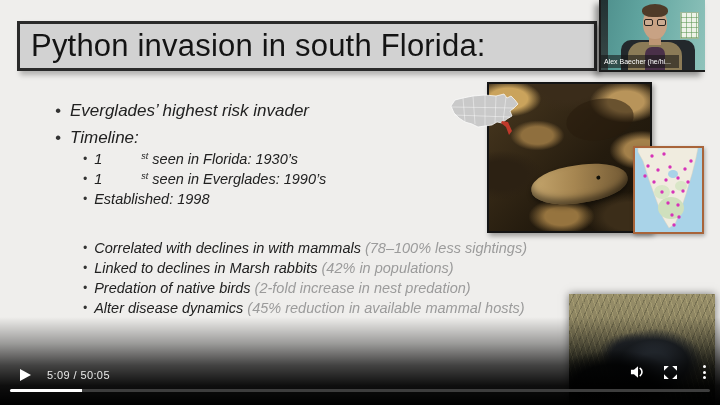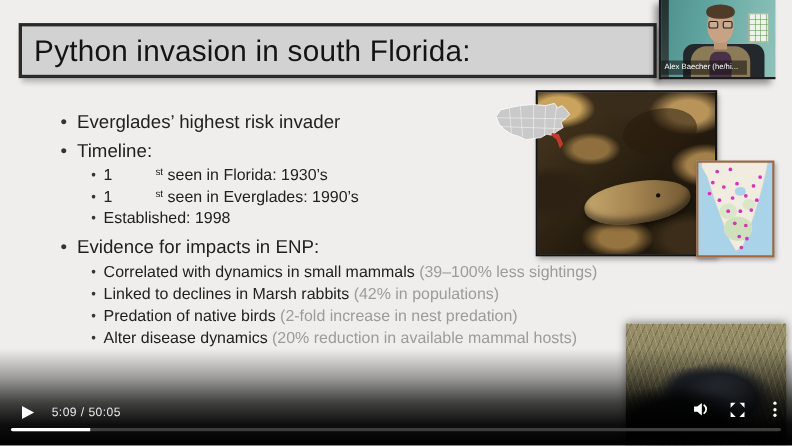--- a/index.html
+++ b/index.html
@@ -6,23 +6,23 @@
   body { background:#000; font-family:"Liberation Sans", sans-serif; }
   .frame { position:relative; width:720px; height:405px; background:#efeeec; overflow:hidden; }
 
   
   .title-box {
     position:absolute; left:17px; top:21px; width:580px; height:50px;
     background:#d2d2d2; border:3px solid #2a2a2a;
     box-shadow:3px 4px 5px rgba(0,0,0,.25);
     display:flex; align-items:center; z-index:4;
   }
-  .title-text { font-size:27px; color:#141414; padding-left:11px; letter-spacing:.2px; }
-
-  .line { position:absolute; white-space:nowrap; color:#212121; z-index:3; }
+  .title-text { font-size:31px; color:#141414; padding-left:11px; letter-spacing:.2px; }
+
+  .line { position:absolute; white-space:nowrap; color:#212121; z-index:3;font-style:italic; }
   .line::before { content:"•"; margin-right:9px; color:#333; }
   .l1 { left:55px; font-size:17px; }
   .l2 { left:83px; font-size:14.5px; }
   .l2::before { margin-right:7px; font-size:12px; vertical-align:1px; }
   .line sup { font-size:9px; vertical-align:5px;margin-left:39px; }
   .note { color:#9b9b9b; }
 
   
   .python-photo {
     position:absolute; left:487px; top:82px; width:165px; height:151px; z-index:5;
@@ -117,25 +117,24 @@
 
   <div class="title-box">
     <div class="title-text">Python invasion in south Florida:</div>
   </div>
 
   <div class="line l1" style="top:101px"><span>Everglades’ highest risk invader</span></div>
   <div class="line l1" style="top:128px"><span>Timeline:</span></div>
   <div class="line l2" style="top:151px"><span>1</span><sup>st</sup><span> seen in Florida: 1930’s</span></div>
   <div class="line l2" style="top:171px"><span>1</span><sup>st</sup><span> seen in Everglades: 1990’s</span></div>
   <div class="line l2" style="top:191px"><span>Established: 1998</span></div>
-  <div class="line l1" style="top:215px"><span>Evidence for impacts in ENP:</span></div>
-  <div class="line l2" style="top:240px"><span>Correlated with dynamics in small mammals </span><span class="note">(39–100% less sightings)</span></div>
+  <div class="line l2" style="top:240px"><span>Correlated with declines in with mammals </span><span class="note">(78–100% less sightings)</span></div>
   <div class="line l2" style="top:260px"><span>Linked to declines in Marsh rabbits </span><span class="note">(42% in populations)</span></div>
   <div class="line l2" style="top:280px"><span>Predation of native birds </span><span class="note">(2-fold increase in nest predation)</span></div>
-  <div class="line l2" style="top:300px"><span>Alter disease dynamics </span><span class="note">(20% reduction in available mammal hosts)</span></div>
+  <div class="line l2" style="top:300px"><span>Alter disease dynamics </span><span class="note">(45% reduction in available mammal hosts)</span></div>
 
   <div class="python-photo">
     <div class="python-stripe"></div>
     <div class="python-head">
       <div class="python-eye"></div>
     </div>
   </div>
 
   <svg class="us-map" viewBox="0 0 78 52">
     <path d="M3,15 L7,9 L15,7 L25,5 L37,4 L48,5 L56,3 L59,7 L63,5 L67,9 L70,13 L66,17 L62,20 L64,25 L59,28 L54,32 L49,31 L44,34 L37,35 L30,36 L24,33 L17,31 L11,27 L6,22 Z" fill="#c9c9c9" stroke="#ffffff" stroke-width="0.7"></path>

